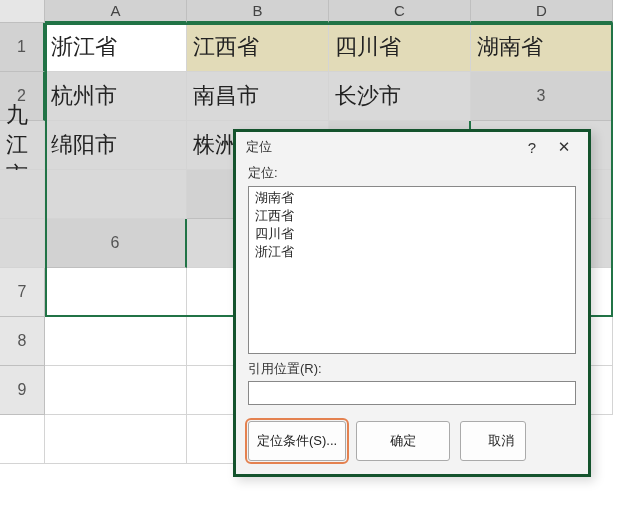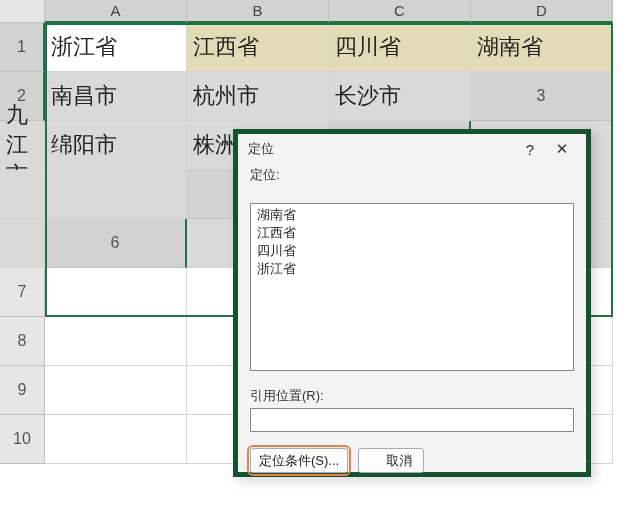--- a/index.html
+++ b/index.html
@@ -76,71 +76,71 @@
     pointer-events: none;
   }
   
   .dialog {
     position: absolute;
     left: 233px;
     top: 129px;
     width: 358px;
     height: 348px;
     background: #f3f3f3;
-    border: 5px solid #14532d;
+    border: 3px solid #14532d;
     box-shadow: 4px 4px 10px rgba(0,0,0,0.15);
     font-size: 13px;
     color: #333;
   }
   .dlg-titlebar {
     display: flex;
     align-items: center;
     height: 30px;
     padding: 0 8px;
   }
   .dlg-title { flex: 1; font-size: 13px; color: #333; padding-left: 2px;}
   .dlg-help, .dlg-close {
     width: 32px; height: 26px;
     display: flex; align-items: center; justify-content: center;
     font-size: 15px; color: #333;
     cursor: pointer;
   }
   .dlg-close { font-size: 15px; }
   .dlg-body { padding: 2px 12px 10px 12px; }
-  .dlg-label { font-size: 13px; margin-bottom: 19px; }
+  .dlg-label { font-size: 13px; margin-bottom: 4px; }
   .listbox {
     width: 100%;
     height: 168px;
     background: #fff;
     border: 1px solid #888;
     padding: 2px 4px;
     overflow-y: scroll;
     font-size: 13px;
     line-height: 18px;
     color: #222;
   }
   .listbox .item { padding: 0px 2px; }
-  .ref-label { margin-top: 16px; font-size: 13px; }
+  .ref-label { margin-top: 6px; font-size: 13px; }
   .ref-input {
     width: 100%;
     height: 24px;
     border: 1px solid #888;
     background: #fff;
     margin-top: 3px;
     padding: 2px 4px;
     font-size: 13px;
   }
   .dlg-buttons {
     display: flex;
     gap: 10px;
     margin-top: 16px;
     justify-content: flex-start;
   }
   .dlg-btn {
-    height: 25px;
+    height: 40px;
     min-width: 94px;
     background: #fdfdfd;
     border: 1px solid #aaa;
     border-radius: 3px;
     font-size: 13px;
     color: #222;
     display: flex;
     align-items: center;
     justify-content: center;
     cursor: pointer;
@@ -165,22 +165,22 @@
   </div>
   <div class="grid">
 
     <div class="rowhead sel">1</div>
     <div class="cell active header1">浙江省</div>
     <div class="cell header1">江西省</div>
     <div class="cell header1">四川省</div>
     <div class="cell header1">湖南省</div>
 
     <div class="rowhead sel">2</div>
+    <div class="cell selrange">杭州市</div>
     <div class="cell selrange">南昌市</div>
-    <div class="cell selrange">杭州市</div>
     <div class="cell selrange">长沙市</div>
 
     <div class="rowhead sel">3</div>
     <div class="cell selrange">九江市</div>
     <div class="cell selrange">绵阳市</div>
     <div class="cell selrange">株洲市</div>
 
     <div class="rowhead sel">4</div>
     <div class="cell selrange">赣州市</div>
     <div class="cell selrange"></div>
@@ -204,21 +204,20 @@
     <div class="rowhead">8</div>
     <div class="cell"></div>
     <div class="cell"></div>
     <div class="cell"></div>
     <div class="cell"></div>
     <div class="rowhead">9</div>
     <div class="cell"></div>
     <div class="cell"></div>
     <div class="cell"></div>
     <div class="cell"></div>
-    <div class="rowhead">10</div>
     <div class="cell"></div>
     <div class="cell"></div>
     <div class="cell"></div>
     <div class="cell"></div>
   </div>
   <div class="selborder" style="left:45px;top:23px;width:568px;height:294px;"></div>
 </div>
 
 <div class="dialog">
   <div class="dlg-titlebar">
@@ -233,16 +232,17 @@
     <div class="listbox">
       <div class="item">湖南省</div>
       <div class="item">江西省</div>
       <div class="item">四川省</div>
       <div class="item">浙江省</div>
     </div>
     <div class="ref-label">引用位置(R):</div>
     <input class="ref-input" value="" style="">
     <div class="dlg-buttons">
       <div class="dlg-btn highlight">定位条件(S)...</div>
+      <div class="dlg-btn">确定</div>
       <div class="dlg-btn small">取消</div>
     </div>
   </div>
 </div>
 
 </body></html>

